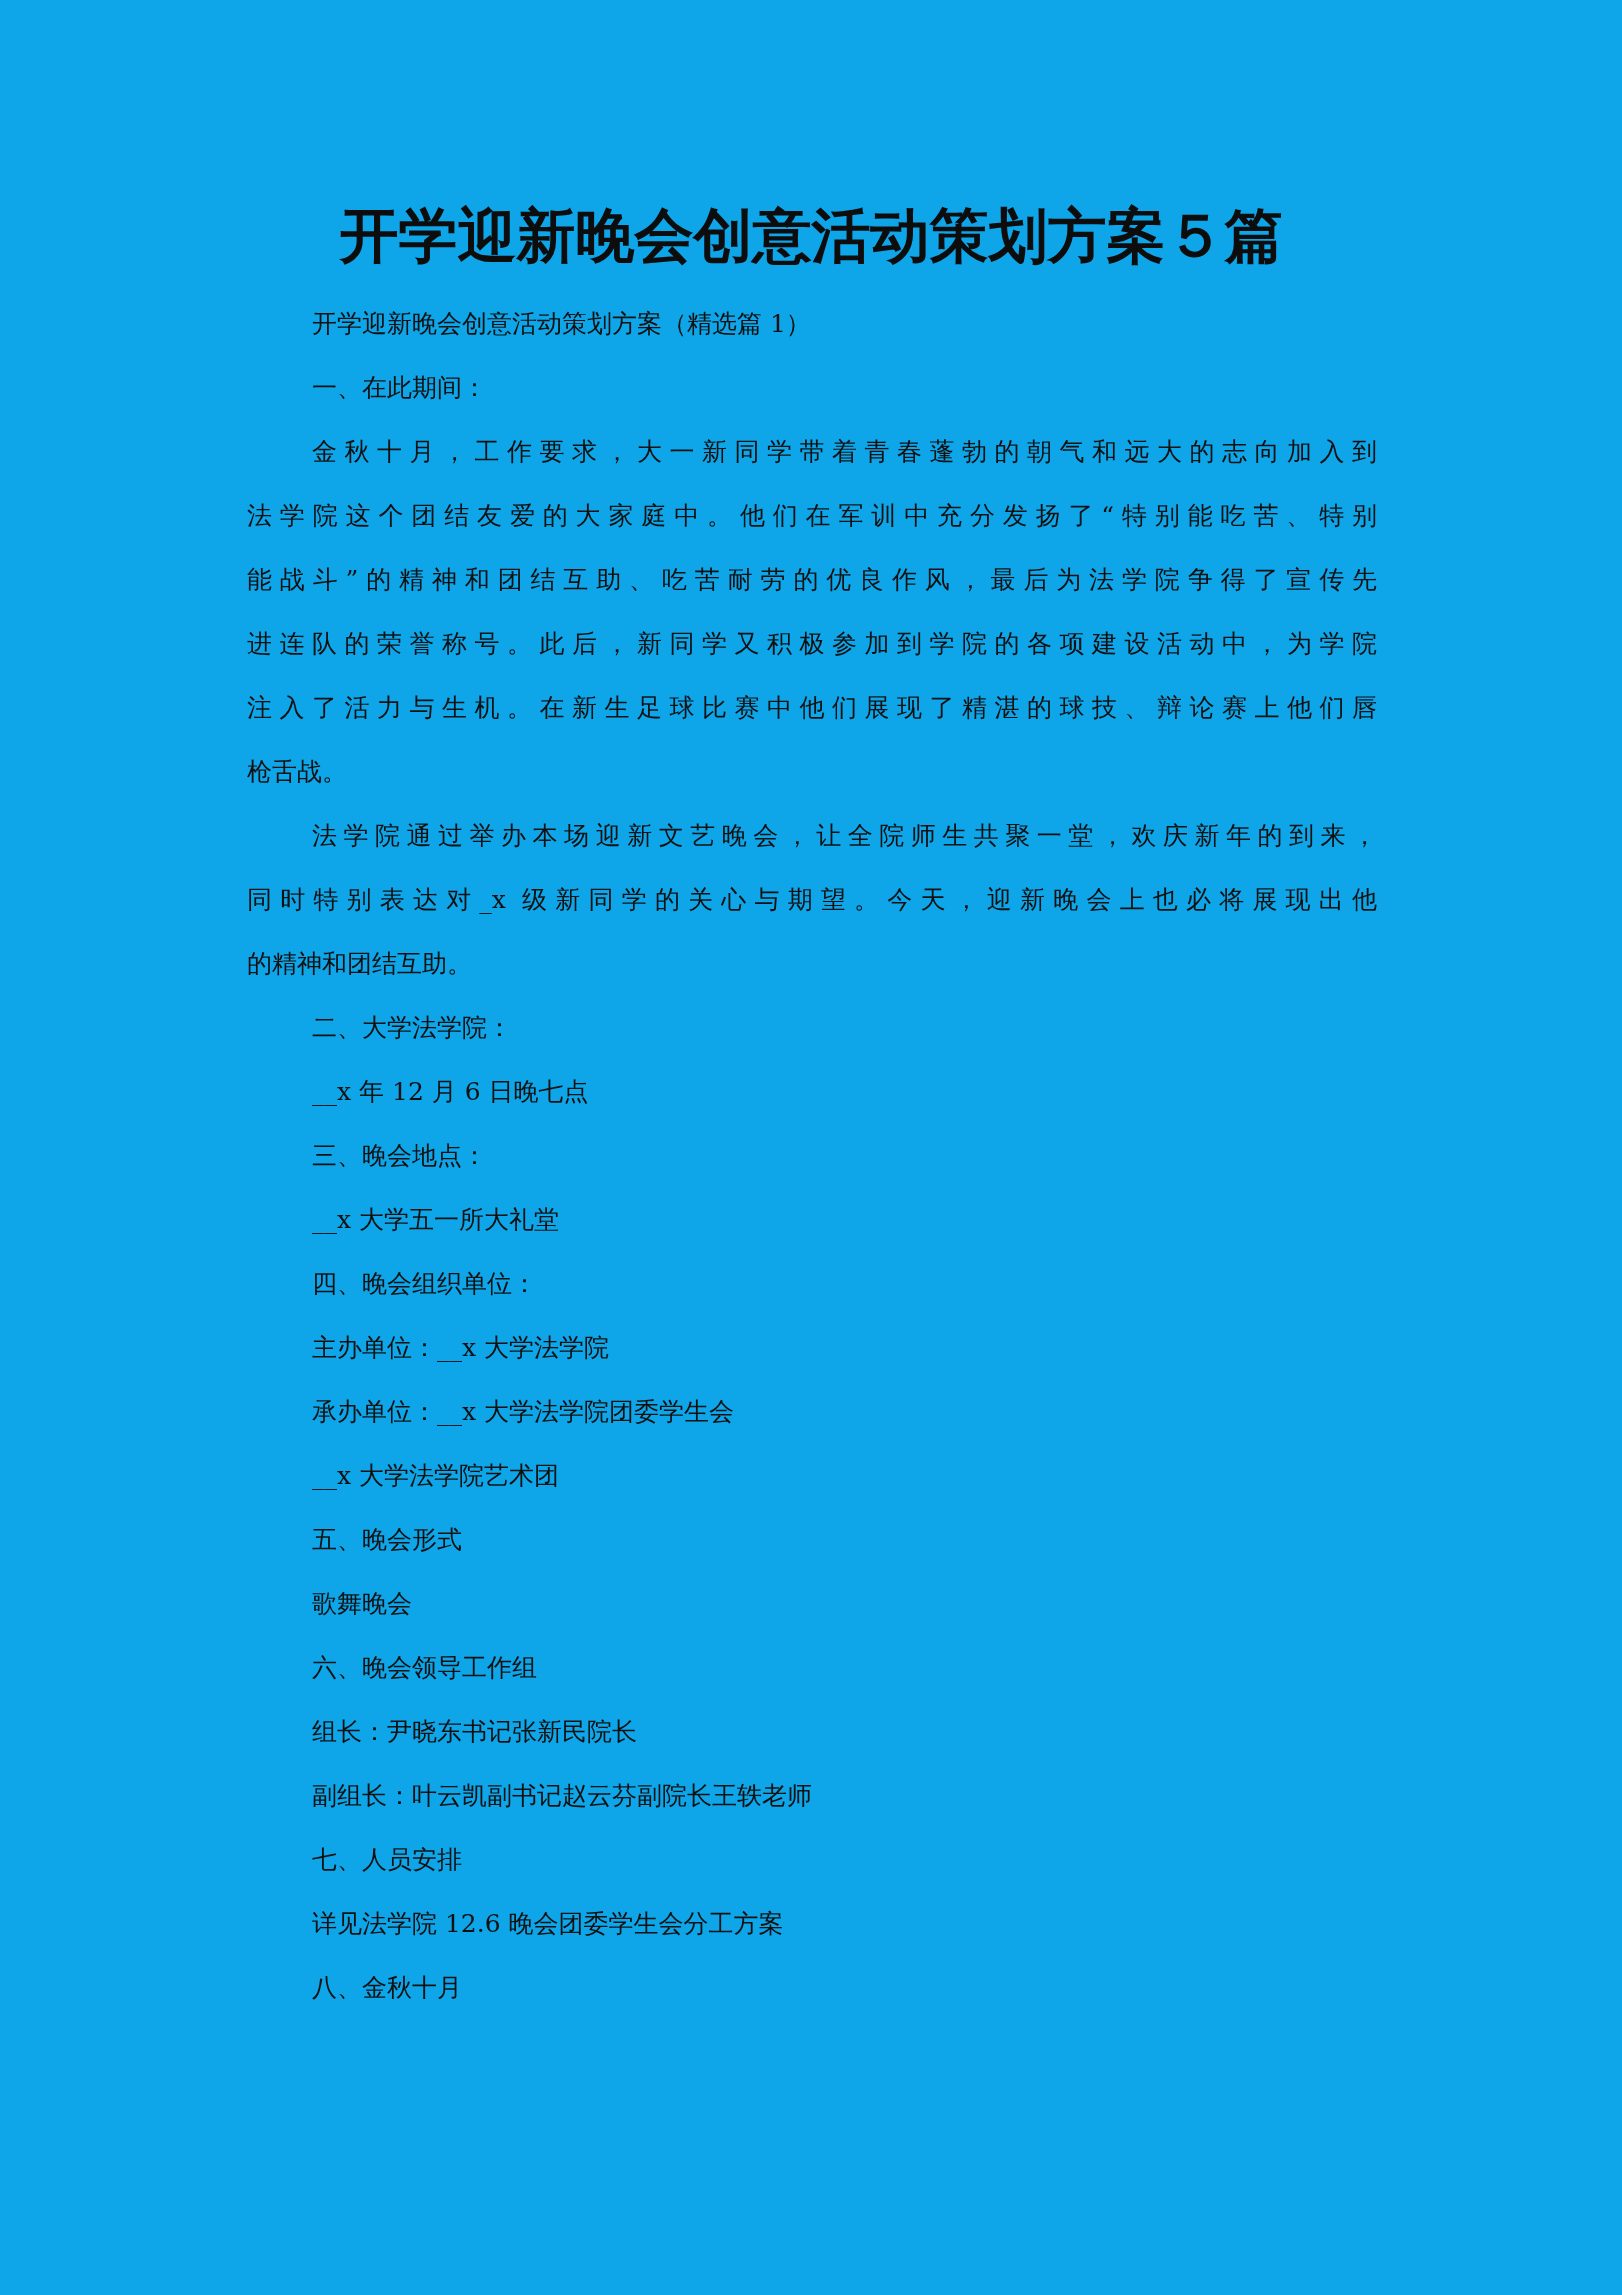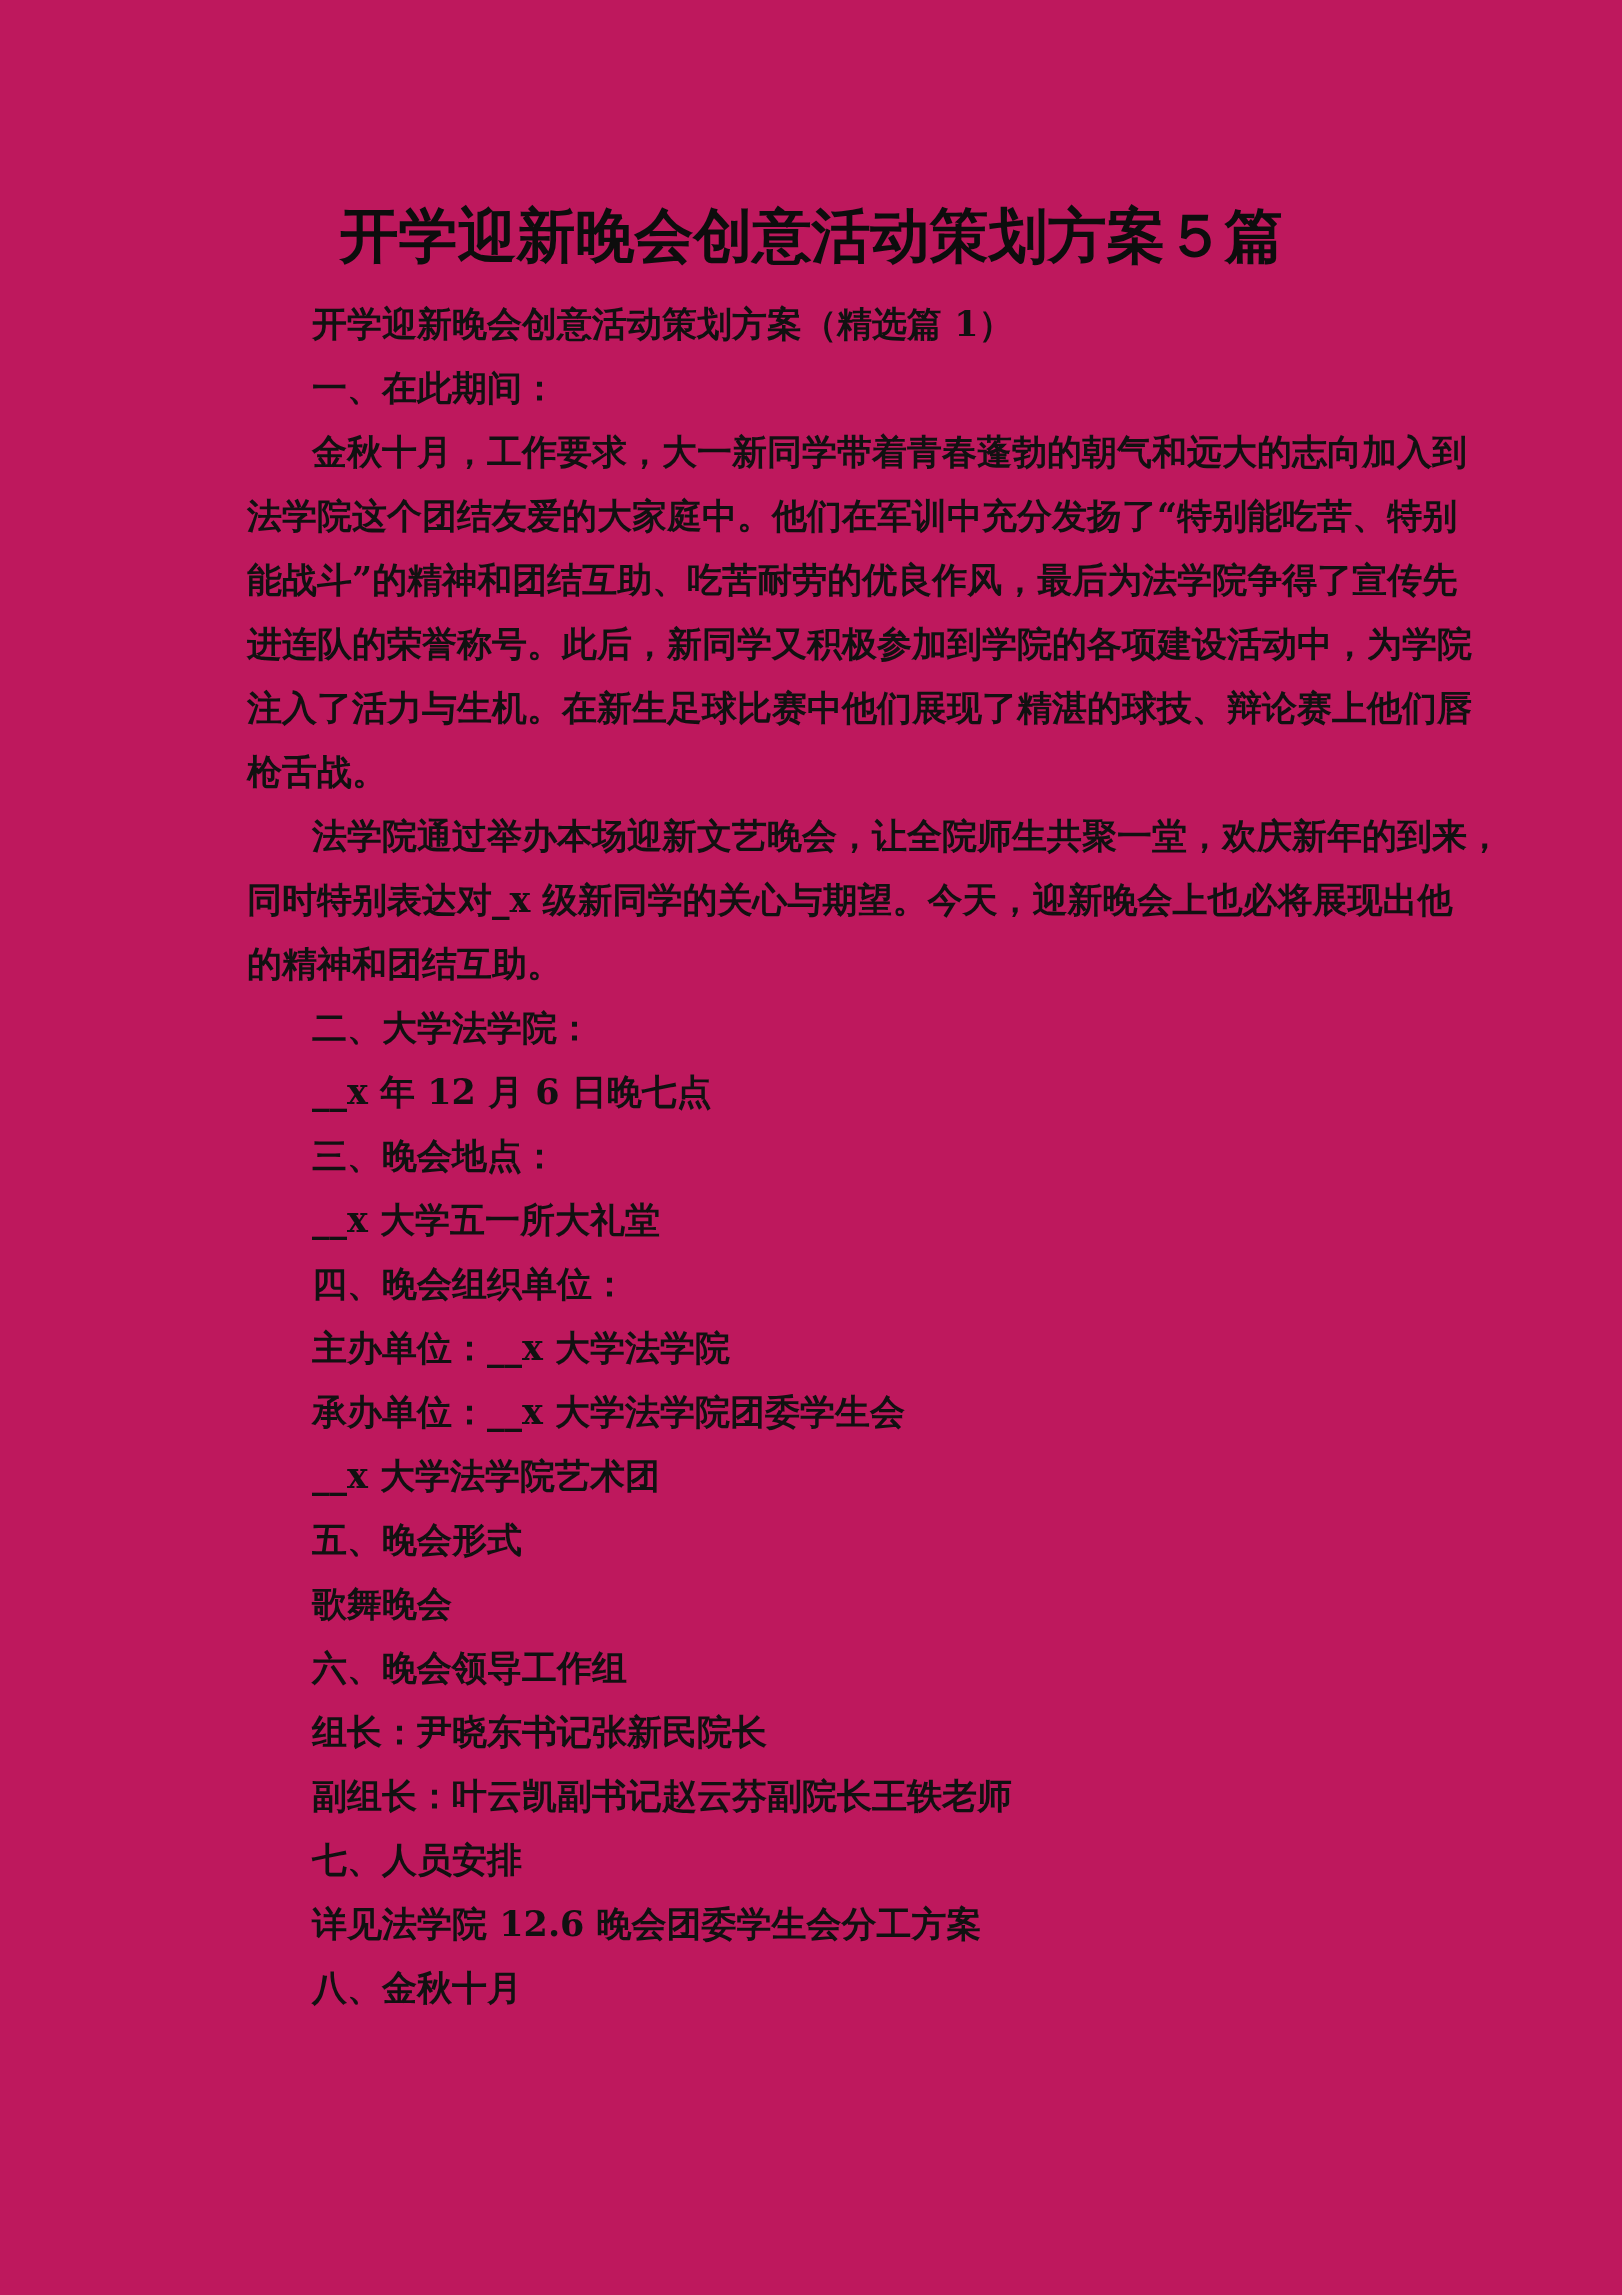--- a/index.html
+++ b/index.html
@@ -1,23 +1,23 @@
 <!DOCTYPE html>
 <html style="font-size:10.5px"><head>
 <meta charset="utf-8">
 <style>
   html, body { margin: 0; padding: 0; background: #fdfdfd; }
   body { width: 1623px; height: 2295px; position: relative; overflow: hidden;
          font-family: "DejaVu Serif", "Liberation Serif", serif; color: #111; }
-  .page { position: absolute; left: 0; top: 0; width: 1623px; height: 2295px; background: #be185d; }
+  .page { position: absolute; left: 0; top: 0; width: 1623px; height: 2295px; background: #0ea5e9; }
   .title { position: absolute; left: 0; top: 196px; width: 1623px; text-align: center;
            font-size: 59px; line-height: 79px; letter-spacing: 0px; color: #0d0d0d; font-weight: bold; }
   .body { position: absolute; left: 247px; top: 292px; width: 1130px; }
-  .line { display: block; height: 64px; line-height: 64px; font-size: 35px;
-          white-space: nowrap; overflow: visible; font-weight: bold; }
+  .line { display: block; height: 64px; line-height: 64px; font-size: 25px;
+          white-space: nowrap; overflow: visible; }
   .indent { padding-left: 65px; }
   .just { text-align: justify; text-align-last: justify; }
 </style>
 </head>
 <body>
 
 <div class="page">
   <div class="title">开学迎新晚会创意活动策划方案５篇</div>
 
   <div class="body">

